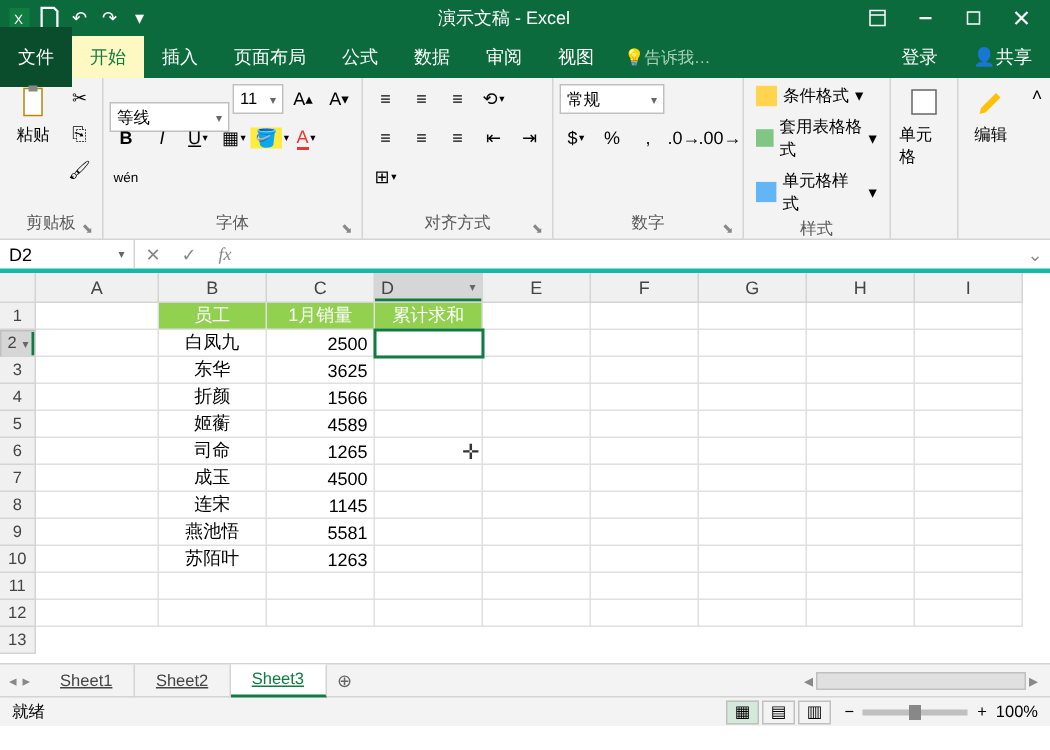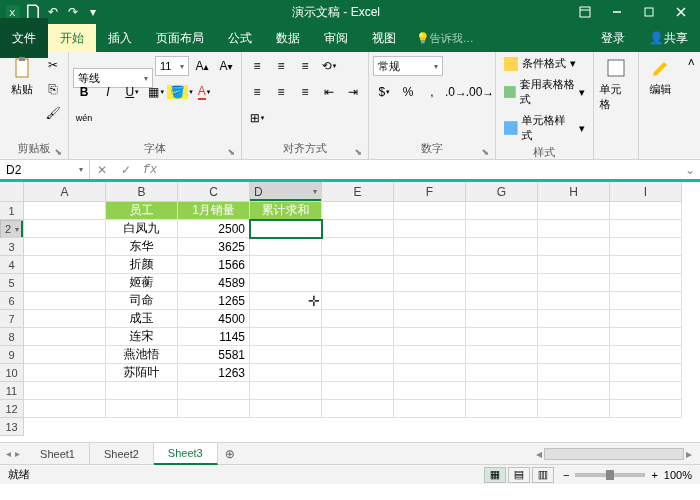--- a/index.html
+++ b/index.html
@@ -31,21 +31,21 @@
 .sel.format { width: 70px; }
 .sel::after { content: "▾"; margin-left: auto; font-size: 8px; color: #666; }
 .ibtn { width: 22px; height: 22px; display: flex; align-items: center; justify-content: center; cursor: pointer; border: 1px solid transparent; font-size: 12px; }
 .ibtn.dd::after { content: "▾"; font-size: 7px; margin-left: 1px; }
 .style-item { display: flex; align-items: center; gap: 4px; font-size: 11px; cursor: pointer; padding: 2px 4px; }
 .style-item svg { width: 14px; height: 14px; }
 .formulabar { display: flex; border-bottom: 3px solid #14b8a6; height: 22px; }
 .namebox { width: 90px; border-right: 1px solid #d4d4d4; display: flex; align-items: center; padding: 0 6px; font-size: 12px; }
 .namebox::after { content: "▾"; margin-left: auto; font-size: 8px; color: #666; }
 .fb-btn { width: 24px; display: flex; align-items: center; justify-content: center; color: #888; cursor: pointer; }
-.fb-btn.fx { font-style: italic; font-family: Liberation Mono, monospace; }
+.fb-btn.fx { font-style: italic; font-family: Liberation Serif, serif; }
 .fb-input { flex: 1; padding: 0 6px; display: flex; align-items: center; }
 .fb-expand { width: 20px; display: flex; align-items: center; justify-content: center; color: #888; cursor: pointer; }
 .grid-area { display: flex; height: 260px; }
 .corner { width: 24px; height: 20px; background: #f0f0f0; border-right: 1px solid #d4d4d4; border-bottom: 1px solid #d4d4d4; }
 .col-headers { display: flex; }
 .ch { background: #f0f0f0; border-right: 1px solid #d4d4d4; border-bottom: 1px solid #d4d4d4; height: 20px; display: flex; align-items: center; justify-content: center; font-size: 12px; color: #444; cursor: pointer; }
 .ch.sel { background: #d6d6d6; box-shadow: inset 0 -2px 0 #107c41; border: none; border-right: 1px solid #d4d4d4; border-bottom: 1px solid #d4d4d4; }
 .rh { background: #f0f0f0; border-right: 1px solid #d4d4d4; border-bottom: 1px solid #d4d4d4; width: 24px; height: 18px; display: flex; align-items: center; justify-content: center; font-size: 11px; color: #444; cursor: pointer; }
 .rh.sel { background: #d6d6d6; box-shadow: inset -2px 0 0 #107c41; }
 .cells { position: relative; }
@@ -53,21 +53,21 @@
 .cell { border-right: 1px solid #e0e0e0; border-bottom: 1px solid #e0e0e0; height: 18px; display: flex; align-items: center; padding: 0 4px; font-size: 12px; justify-content: flex-end; }
 .cell.txt { justify-content: center; }
 .cell.hdr { background: #92d050; color: #fff; justify-content: center; }
 .cell.active { outline: 2px solid #107c41; outline-offset: -1px; z-index: 1; position: relative; }
 .grid-body { display: flex; }
 .cw-a { width: 82px; } .cw-b { width: 72px; } .cw-c { width: 72px; } .cw-d { width: 72px; } .cw-e { width: 72px; } .cw-f { width: 72px; } .cw-g { width: 72px; } .cw-h { width: 72px; } .cw-i { width: 72px; }
 .cursor-cross { position: absolute; left: 284px; top: 91px; pointer-events: none; font-size: 14px; color: #333; }
 .sheet-tabs { display: flex; align-items: center; height: 22px; border-top: 1px solid #d4d4d4; background: #f3f3f3; }
 .st-nav { display: flex; padding: 0 6px; gap: 4px; }
 .st-nav span { color: #888; cursor: pointer; font-size: 10px; }
-.st-tab { padding: 0 14px; border-right: 1px solid #d4d4d4; cursor: pointer; font-size: 11px; color: #444; height: 22px; display: flex; align-items: center; }
+.st-tab { padding: 0 14px; border-right: 1px solid #d4d4d4; cursor: pointer; font-size: 11px; color: #444; height: 22px; display: flex; align-items: center; text-decoration: underline; }
 .st-tab.active { background: #fff; color: #107c41; border-bottom: 2px solid #107c41; }
 .st-add { width: 24px; display: flex; align-items: center; justify-content: center; cursor: pointer; color: #666; }
 .st-scroll { flex: 1; display: flex; align-items: center; justify-content: flex-end; padding: 0 8px; gap: 2px; }
 .st-scroll .bar { height: 12px; background: #e0e0e0; width: 140px; border: 1px solid #c0c0c0; }
 .statusbar { display: flex; align-items: center; height: 20px; background: #f3f3f3; border-top: 1px solid #d4d4d4; font-size: 11px; padding: 0 8px; }
 .statusbar .spacer { flex: 1; }
 .view-btn { width: 22px; height: 16px; border: 1px solid #c0c0c0; margin: 0 1px; cursor: pointer; display: flex; align-items: center; justify-content: center; }
 .view-btn.active { background: #d4e8dc; }
 .zoom { display: flex; align-items: center; gap: 6px; margin-left: 8px; }
 .zoom .slider { width: 70px; height: 4px; background: #c0c0c0; position: relative; }

